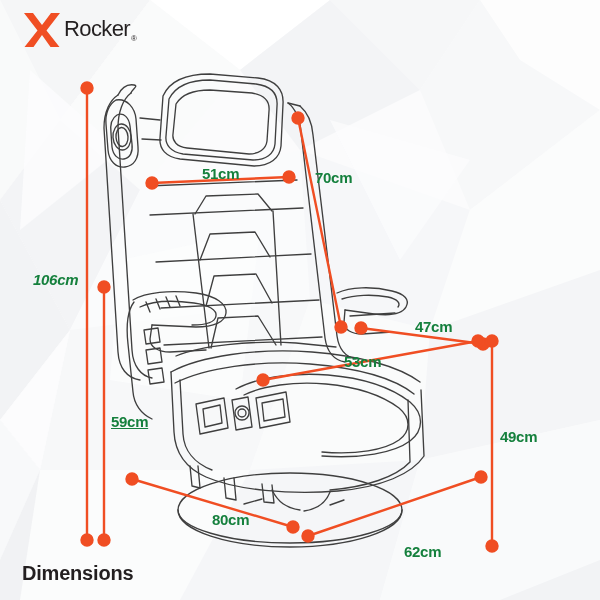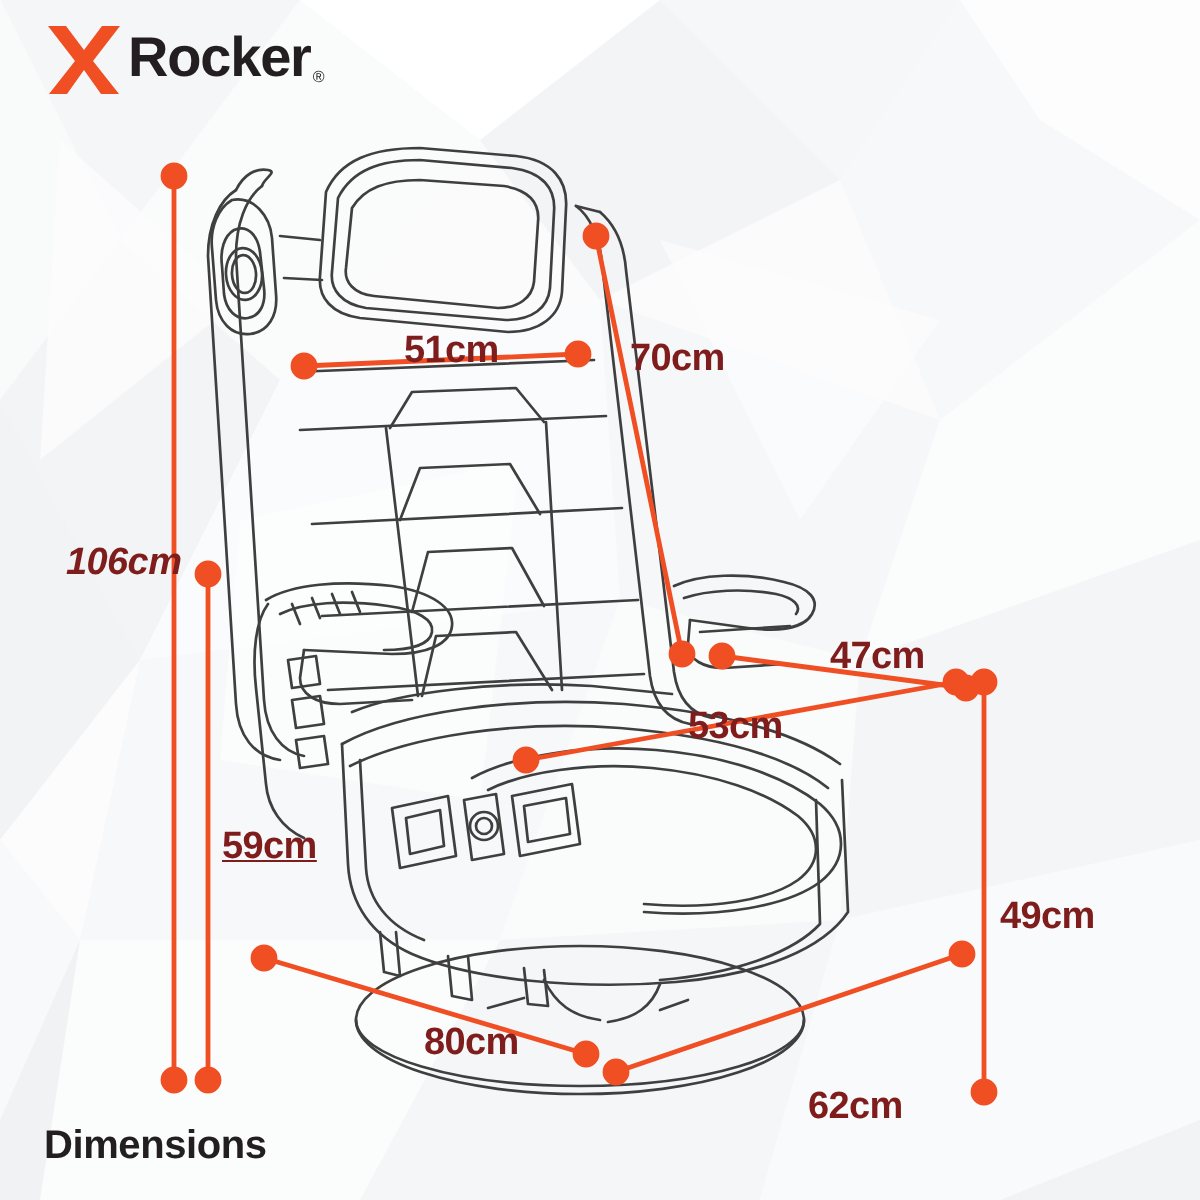--- a/index.html
+++ b/index.html
@@ -26,22 +26,22 @@
   .logo{
     position:absolute;left:22px;top:10px;
     z-index:5;
     display:flex;align-items:center;
   }
   .logo-x{
     font-size:0px;line-height:0;
   }
   .logo-word{
     font-family:"Liberation Sans", sans-serif;
-    font-size:28px;
-    font-weight:bold;
+    font-size:22px;
+    font-weight:normal;
     color:#231f20;
     letter-spacing:-0.6px;
     margin-left:2px;
     line-height:30px;
   }
   .logo-reg{
     font-size:8px;
     color:#231f20;
     align-self:flex-end;
     margin-left:1px;
@@ -54,23 +54,23 @@
     z-index:5;
     font-size:20px;
     font-weight:bold;
     color:#231f20;
     letter-spacing:-0.2px;
   }
 
   .dimlabel{
     position:absolute;
     z-index:4;
-    font-size:19px;
+    font-size:15px;
     font-weight:bold;
-    color:#7f1d1d;
+    color:#15803d;
     letter-spacing:-0.3px;
     white-space:nowrap;
   }
 </style>
 </head>
 <body>
 
 <div id="stage">
 
   <svg id="bg" viewBox="0 0 600 600">
@@ -276,15 +276,15 @@
   <div class="caption">Dimensions</div>
 
   <div class="dimlabel" id="lbl-0" style="left: 33px; top: 271px; font-style: italic;">106cm</div>
   <div class="dimlabel" id="lbl-1" style="left: 202px; top: 165px;">51cm</div>
   <div class="dimlabel" id="lbl-2" style="left: 315px; top: 159px; margin-top: 10px;">70cm</div>
   <div class="dimlabel" id="lbl-3" style="left: 111px; top: 413px; text-decoration: underline;">59cm</div>
   <div class="dimlabel" id="lbl-4" style="left: 415px; top: 318px; text-align: right;">47cm</div>
   <div class="dimlabel" id="lbl-5" style="left: 344px; top: 353px;">53cm</div>
   <div class="dimlabel" id="lbl-6" style="left: 212px; top: 511px;">80cm</div>
   <div class="dimlabel" id="lbl-7" style="left: 404px; top: 511px; margin-top: 32px;">62cm</div>
-  <div class="dimlabel" id="lbl-8" style="left: 500px; top: 448px;">49cm</div>
+  <div class="dimlabel" id="lbl-8" style="left: 500px; top: 428px;">49cm</div>
 
 </div>
 
 </body></html>

